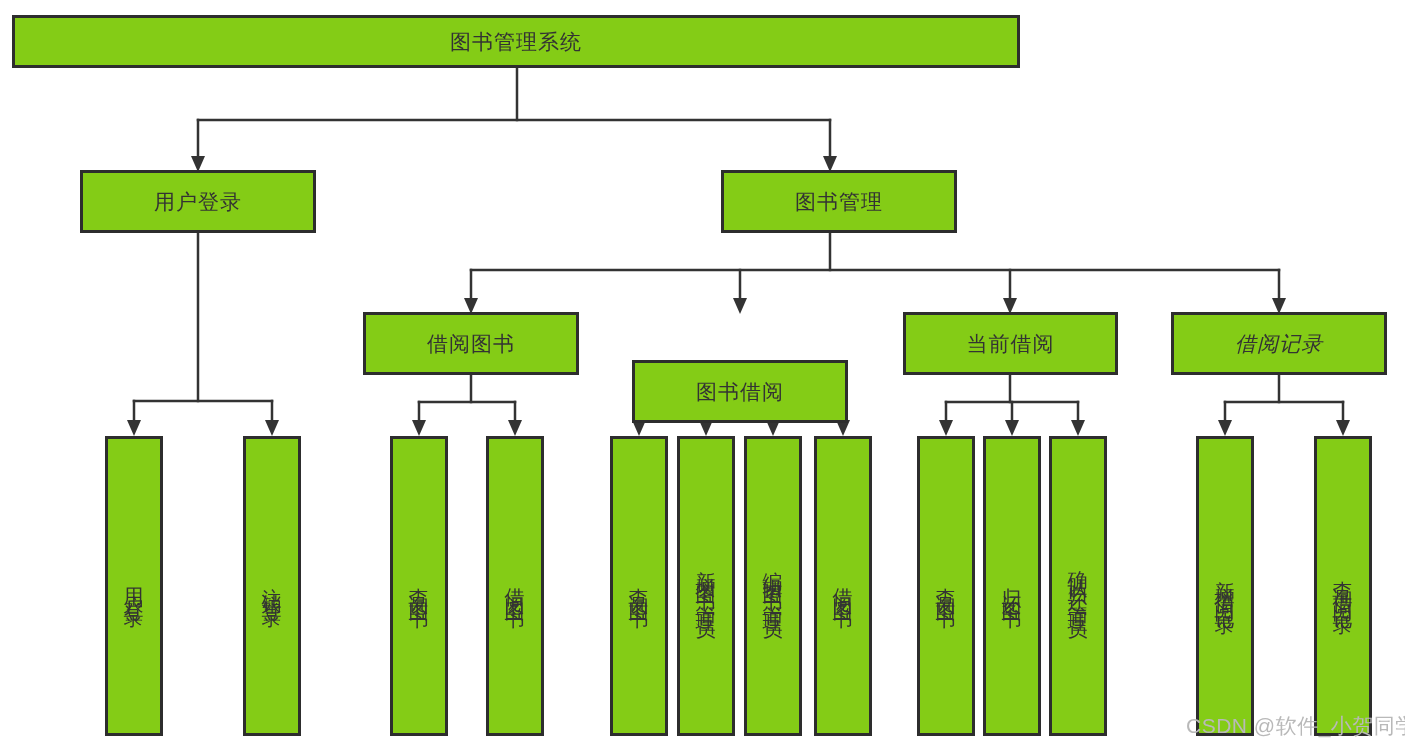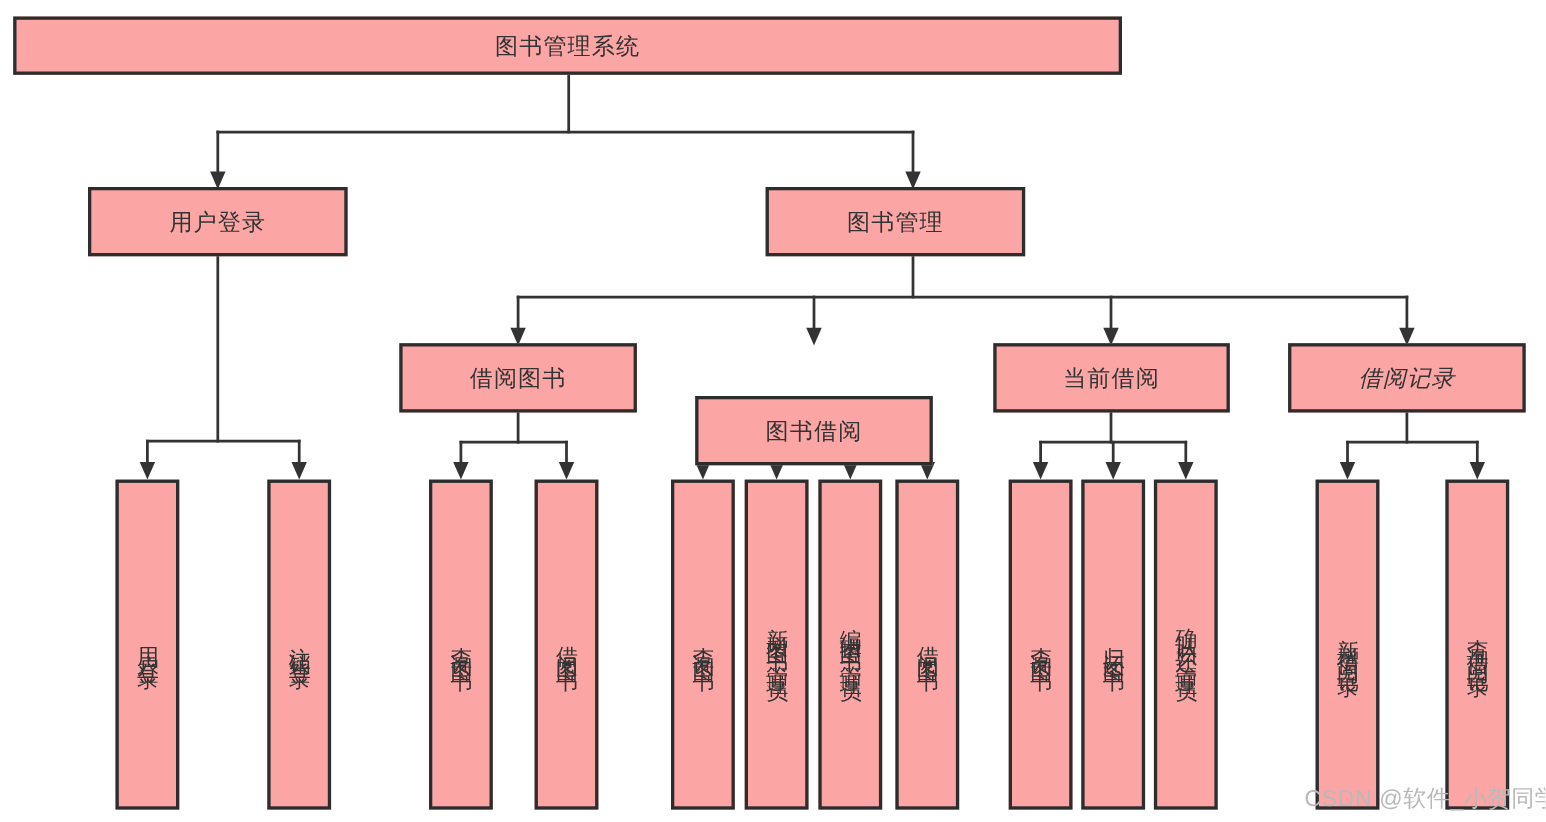--- a/index.html
+++ b/index.html
@@ -2,21 +2,21 @@
 <html><head>
 <meta charset="utf-8">
 <style>
   html,body { margin:0; padding:0; background:#ffffff; }
   .canvas {
     position:relative; width:1405px; height:747px; background:#ffffff;
     font-family:"Liberation Sans","DejaVu Sans",sans-serif; overflow:hidden;
   }
   .wires { position:absolute; left:0; top:0; width:1405px; height:747px; }
   .box {
-    position:absolute; box-sizing:border-box; background:#fca5a5;
+    position:absolute; box-sizing:border-box; background:#84cc16;
     border:3px solid #2d2d2d; color:#333333;
     display:flex; align-items:center; justify-content:center; text-align:right;
   }
   .hlabel { font-size:21px; letter-spacing:1px; white-space:nowrap; }
   .vlabel {
     writing-mode:vertical-rl; font-size:20px; letter-spacing:7px;
     line-height:1; white-space:nowrap;
   }
   .leaf { top:436px; width:58px; height:300px; }
   .watermark {
@@ -95,21 +95,21 @@
     </g>
   </svg>
 
   <div class="box" style="left:12px; top:15px; width:1008px; height:53px;">
     <span class="hlabel">图书管理系统</span>
   </div>
 
   <div class="box" style="left:80px; top:170px; width:236px; height:63px;">
     <span class="hlabel">用户登录</span>
   </div>
-  <div class="box" style="left:696px; top:170px; width:236px; height:63px;font-family:Liberation Mono, monospace;">
+  <div class="box" style="left:721px; top:170px; width:236px; height:63px;font-family:Liberation Mono, monospace;">
     <span class="hlabel">图书管理</span>
   </div>
 
   <div class="box" style="left:363px; top:312px; width:216px; height:63px;">
     <span class="hlabel">借阅图书</span>
   </div>
   <div class="box" style="left:632px; top:312px; width:216px; height:63px;margin-top:48px;">
     <span class="hlabel">图书借阅</span>
   </div>
   <div class="box" style="left:903px; top:312px; width:215px; height:63px;">

